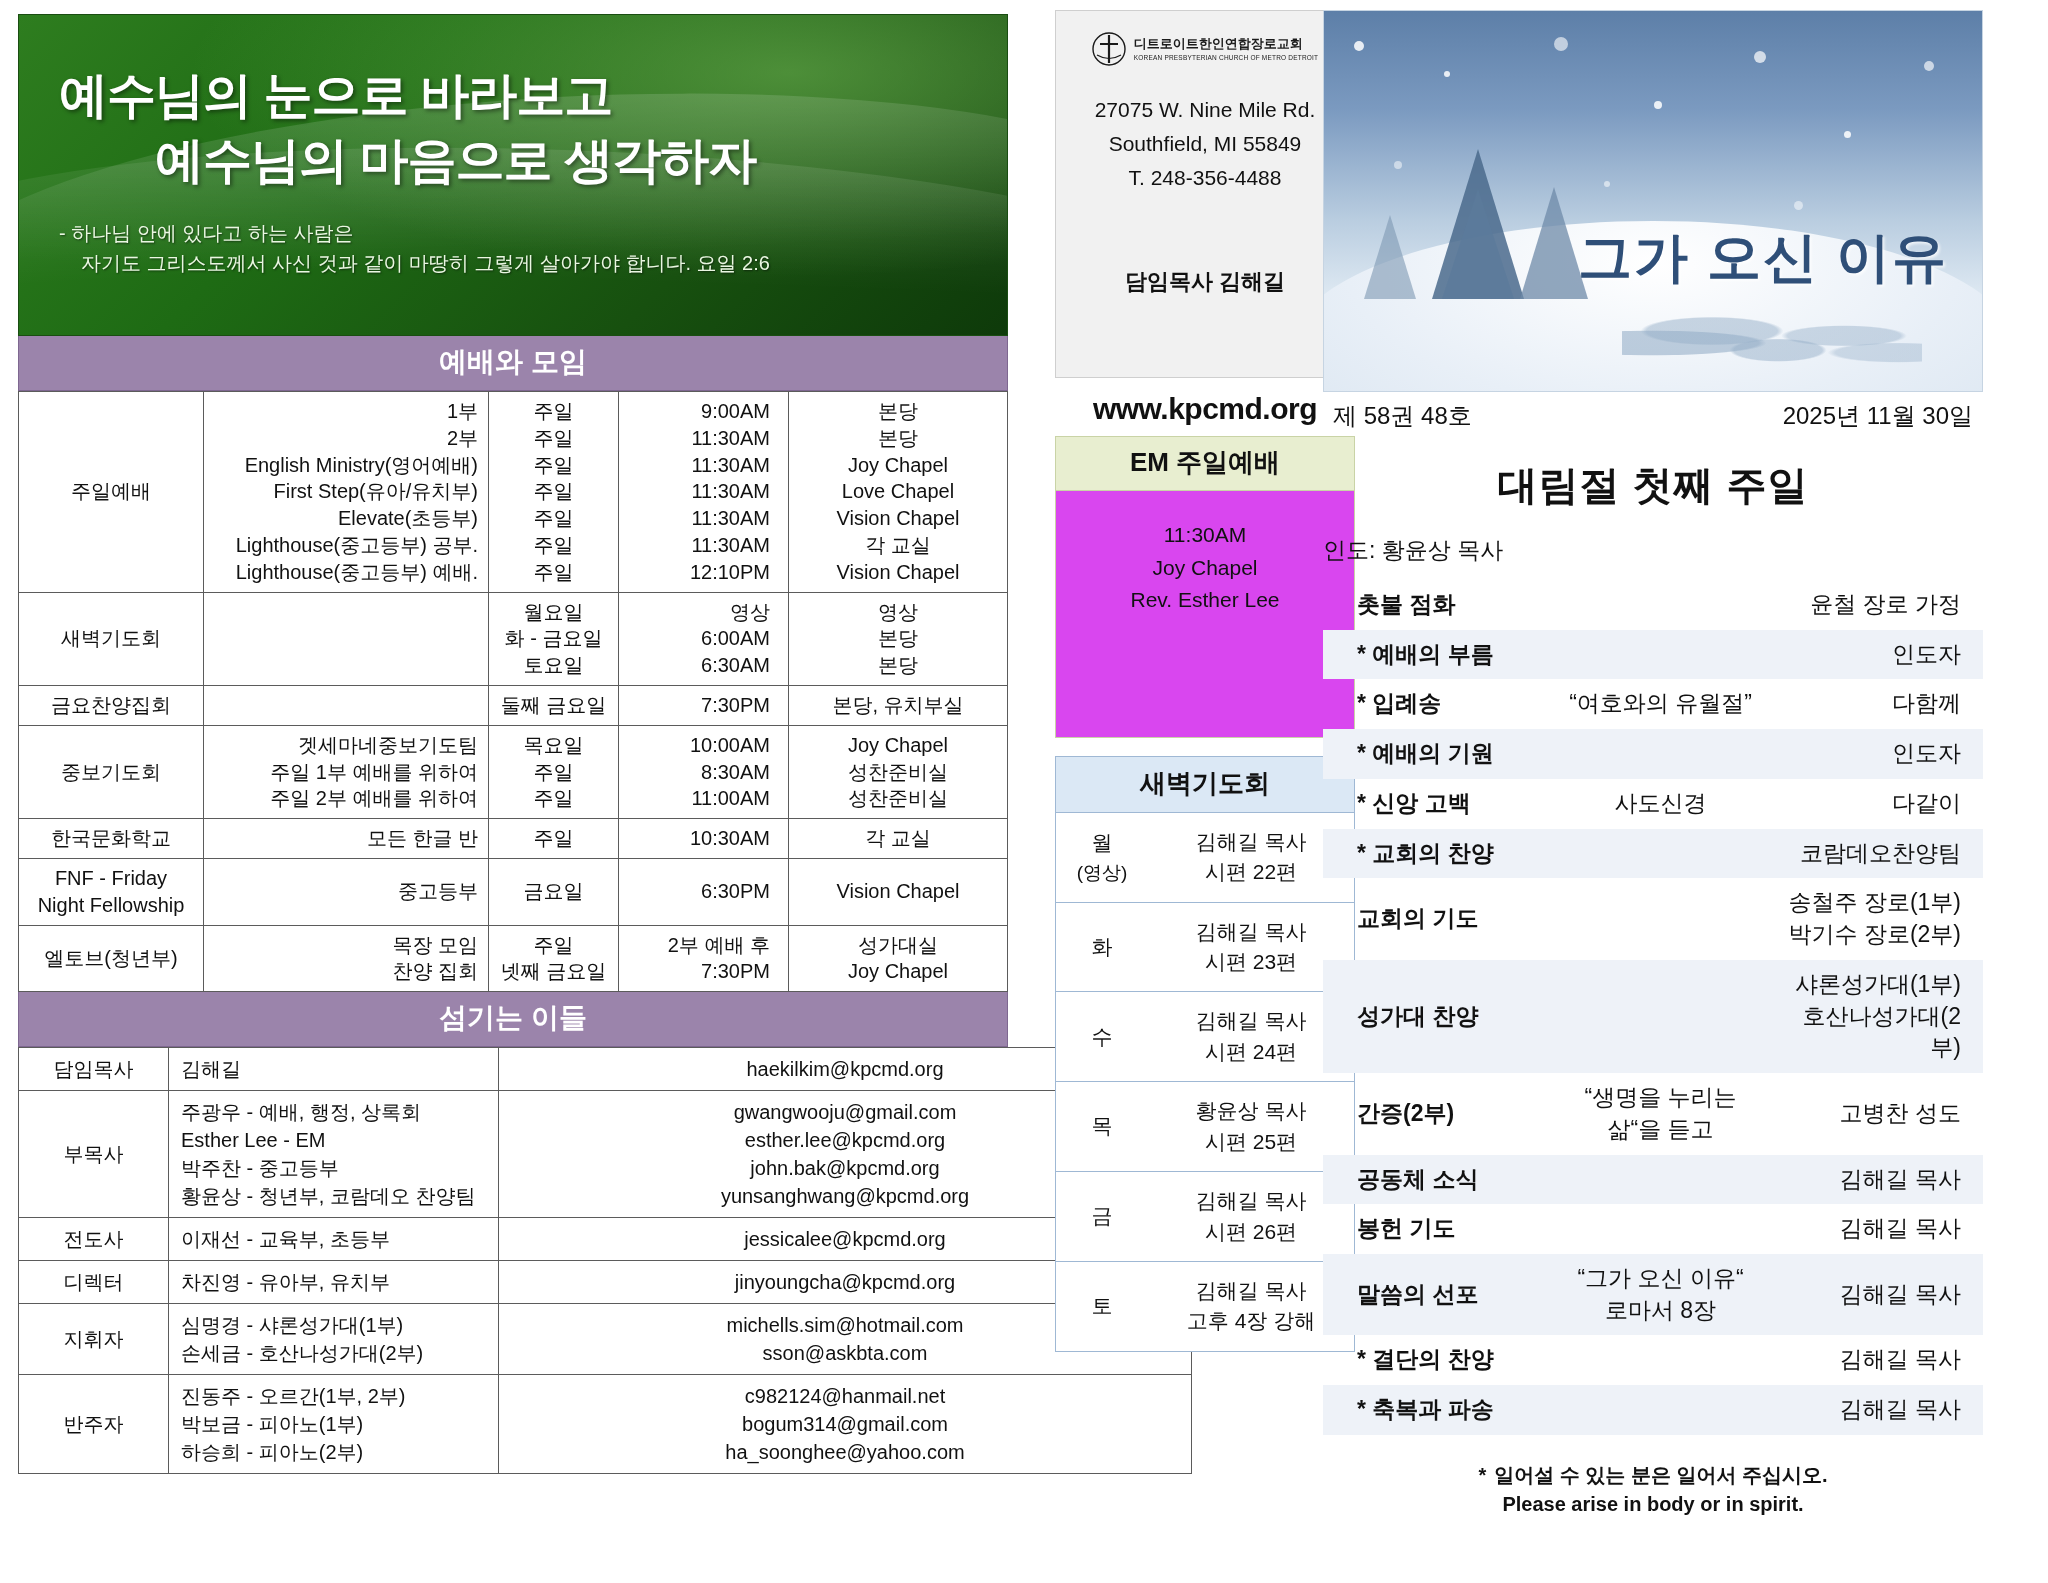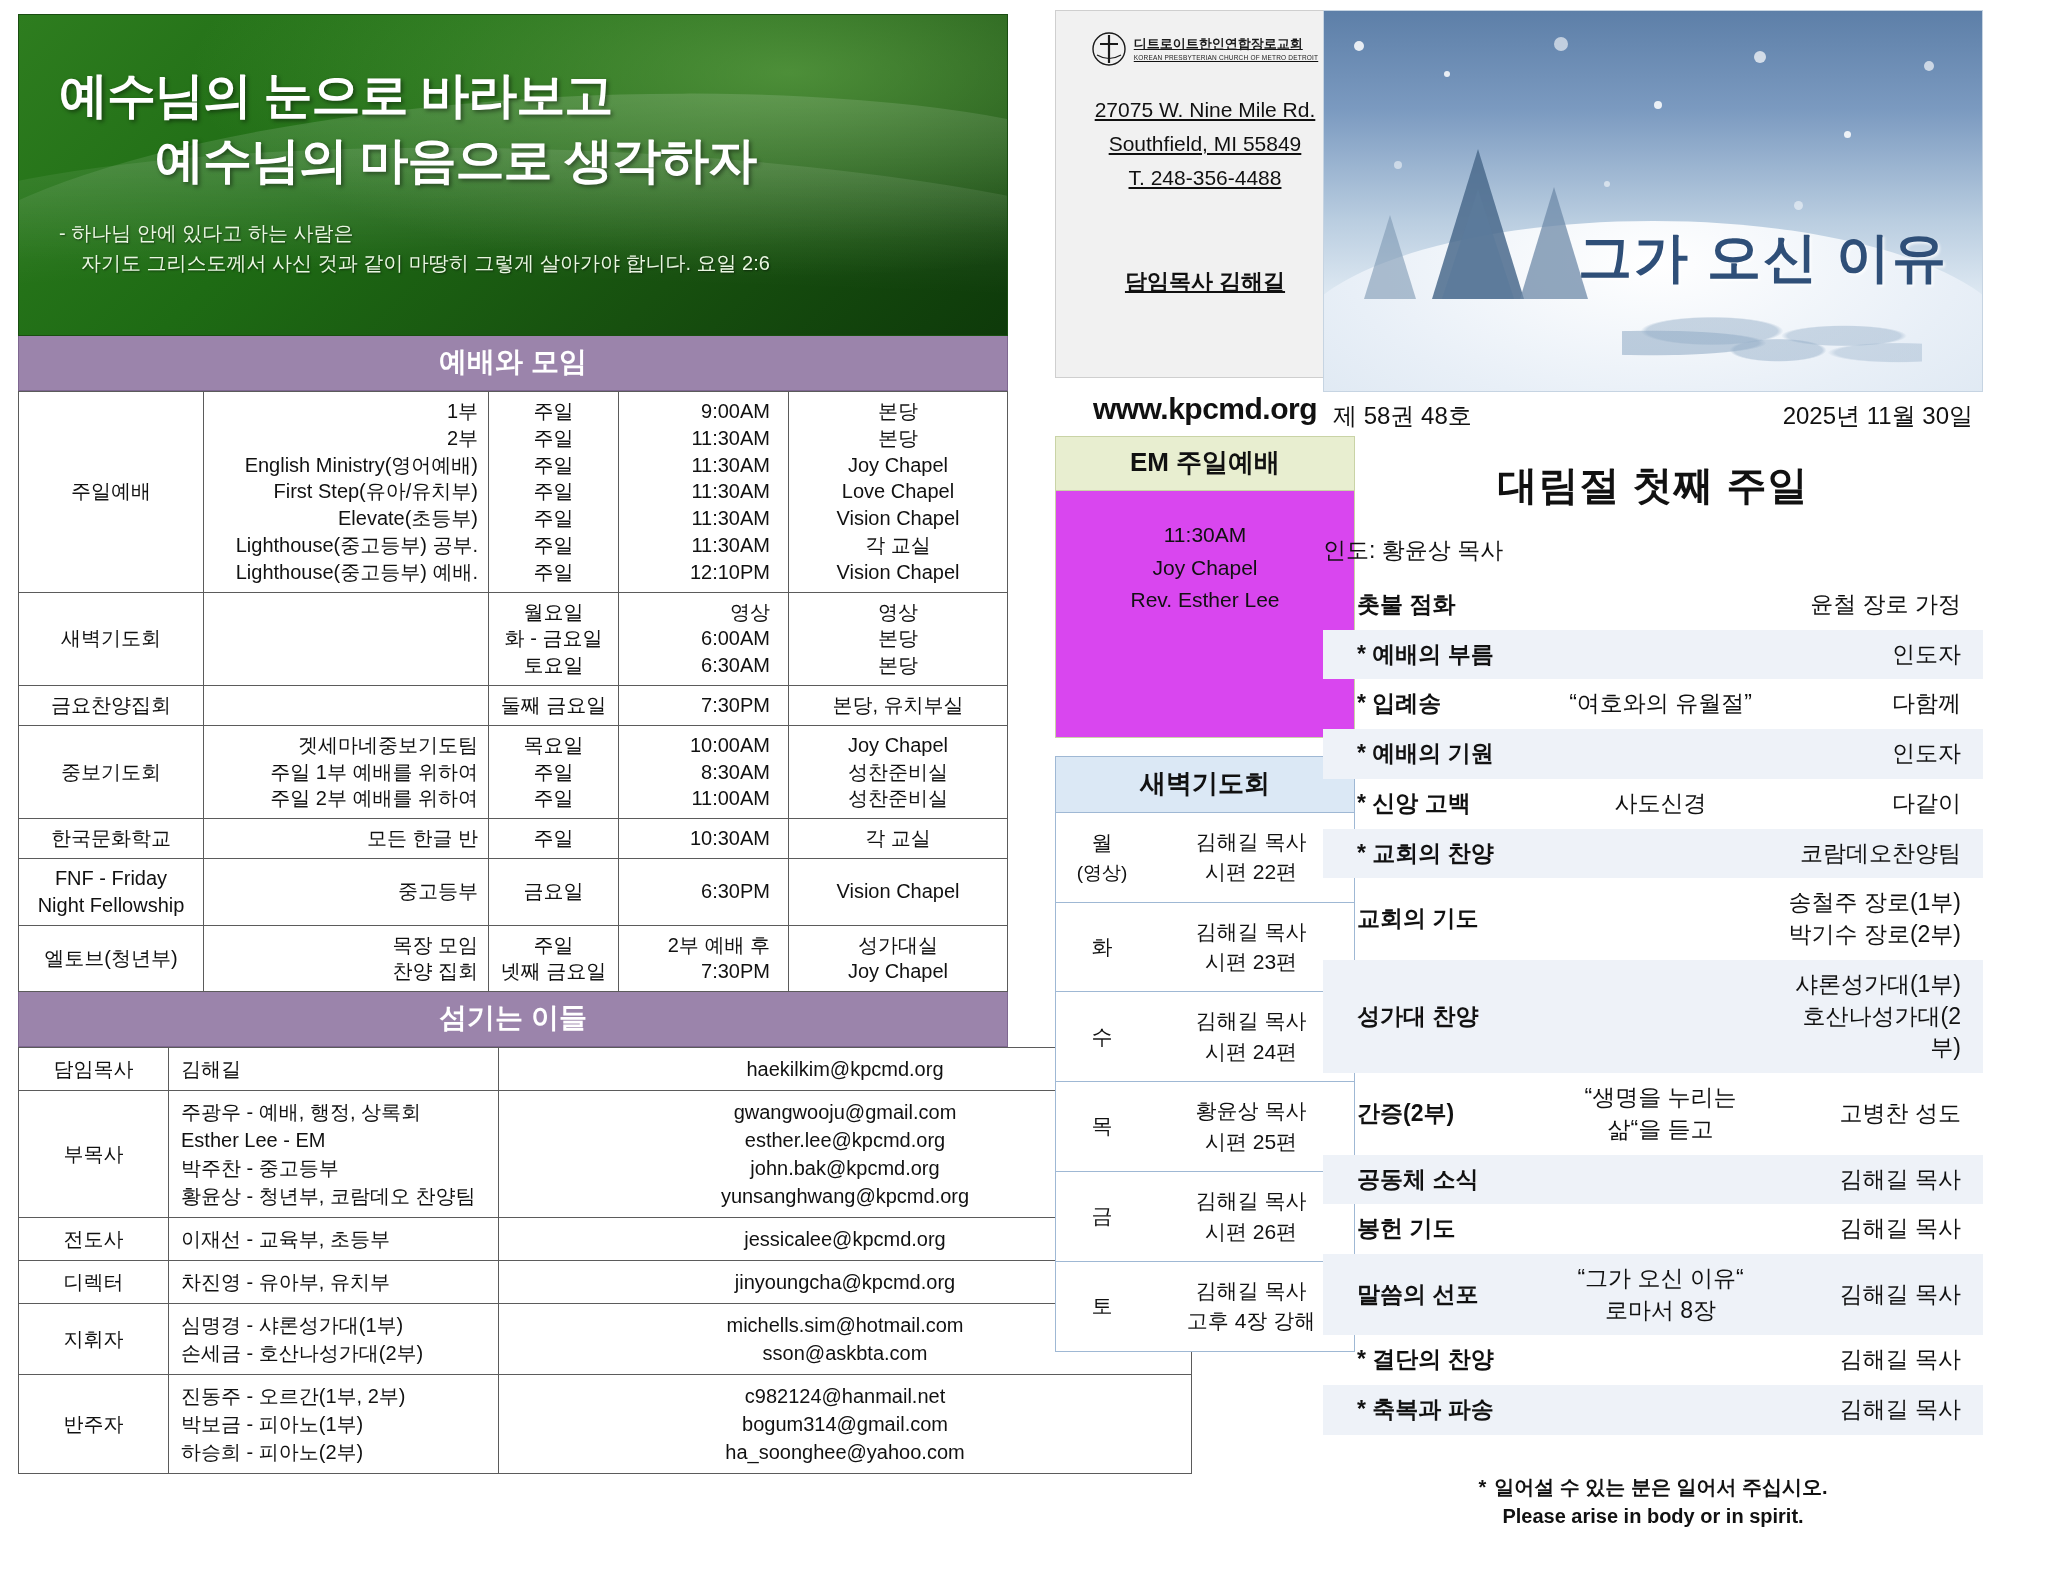--- a/index.html
+++ b/index.html
@@ -94,21 +94,20 @@
 
   
   .mid { position:absolute; left:1055px; top:10px; width:300px; }
 
   .church-box {
     width:300px; height:368px;
     background:#f1f1f1;
     border:1px solid #cfcfcf;
     text-align:center;
     padding-top:20px;
-    text-decoration:underline;
   }
   .logo-wrap { display:flex; align-items:center; justify-content:center; gap:8px; }
   .logo-mark { width:34px; height:36px; }
   .logo-text { font-size:13px; font-weight:bold; color:#1a1a1a; line-height:1.15; text-align:left;}
   .logo-text .en { font-size:6.5px; font-weight:normal; letter-spacing:0.2px; display:block; margin-top:2px;}
   .addr { margin-top:26px; font-size:21px; line-height:1.62; color:#111; }
   .pastor { margin-top:72px; font-size:22px; font-weight:bold; }
 
   .web {
     width:300px; text-align:center;
@@ -183,21 +182,21 @@
   table.order { width:660px; border-collapse:collapse; }
   table.order td {
     padding:9px 10px; font-size:23px; vertical-align:middle; line-height:1.38;
   }
   table.order tr.alt td { background:#eef2f8; }
   .o-item { width:225px; font-weight:bold; padding-left:34px !important;}
   .o-mid { text-align:center; }
   .o-who { text-align:right; width:210px; padding-right:22px !important;}
   .o-who .two { display:block; }
 
-  .foot-note { text-align:center; font-size:20px; font-weight:bold; line-height:1.45; padding:38px 0 10px 0;}
+  .foot-note { text-align:center; font-size:20px; font-weight:bold; line-height:1.45; padding:26px 0 10px 0;}
   .foot-note .star { margin-right:8px; }
 </style>
 </head>
 <body>
 
 <div class="page">
 
   <div class="left">
 
     <div class="banner">

